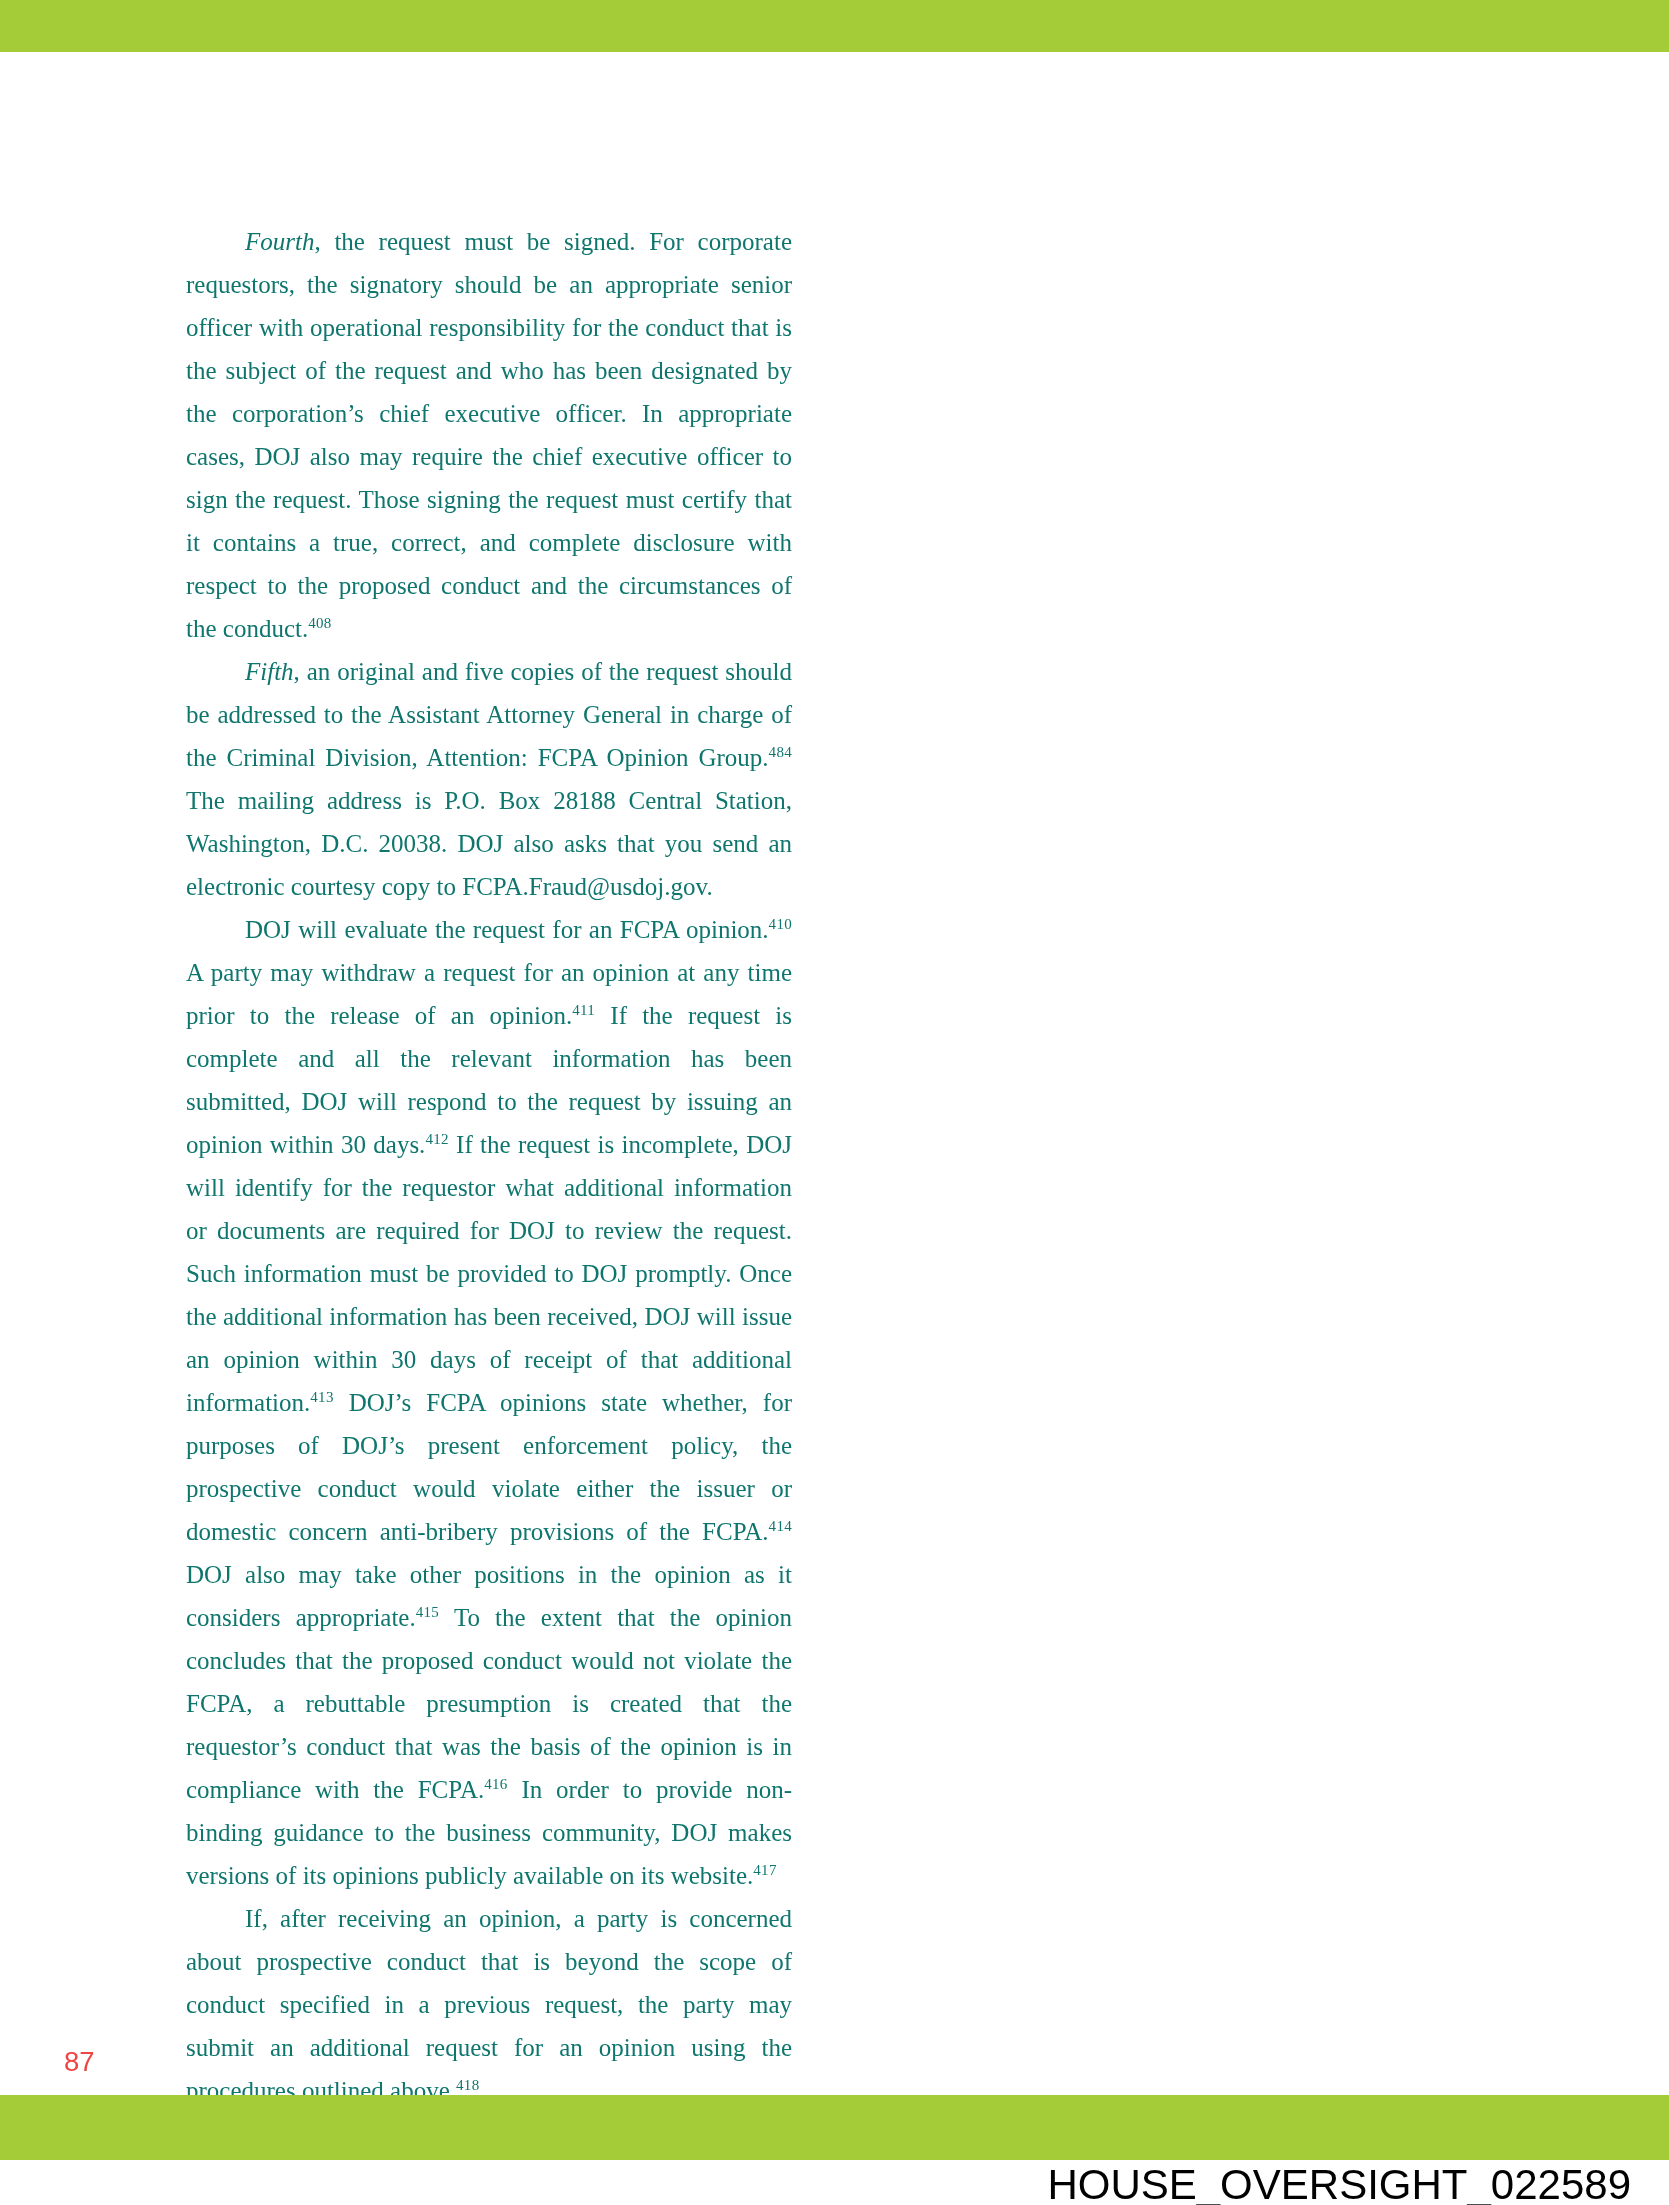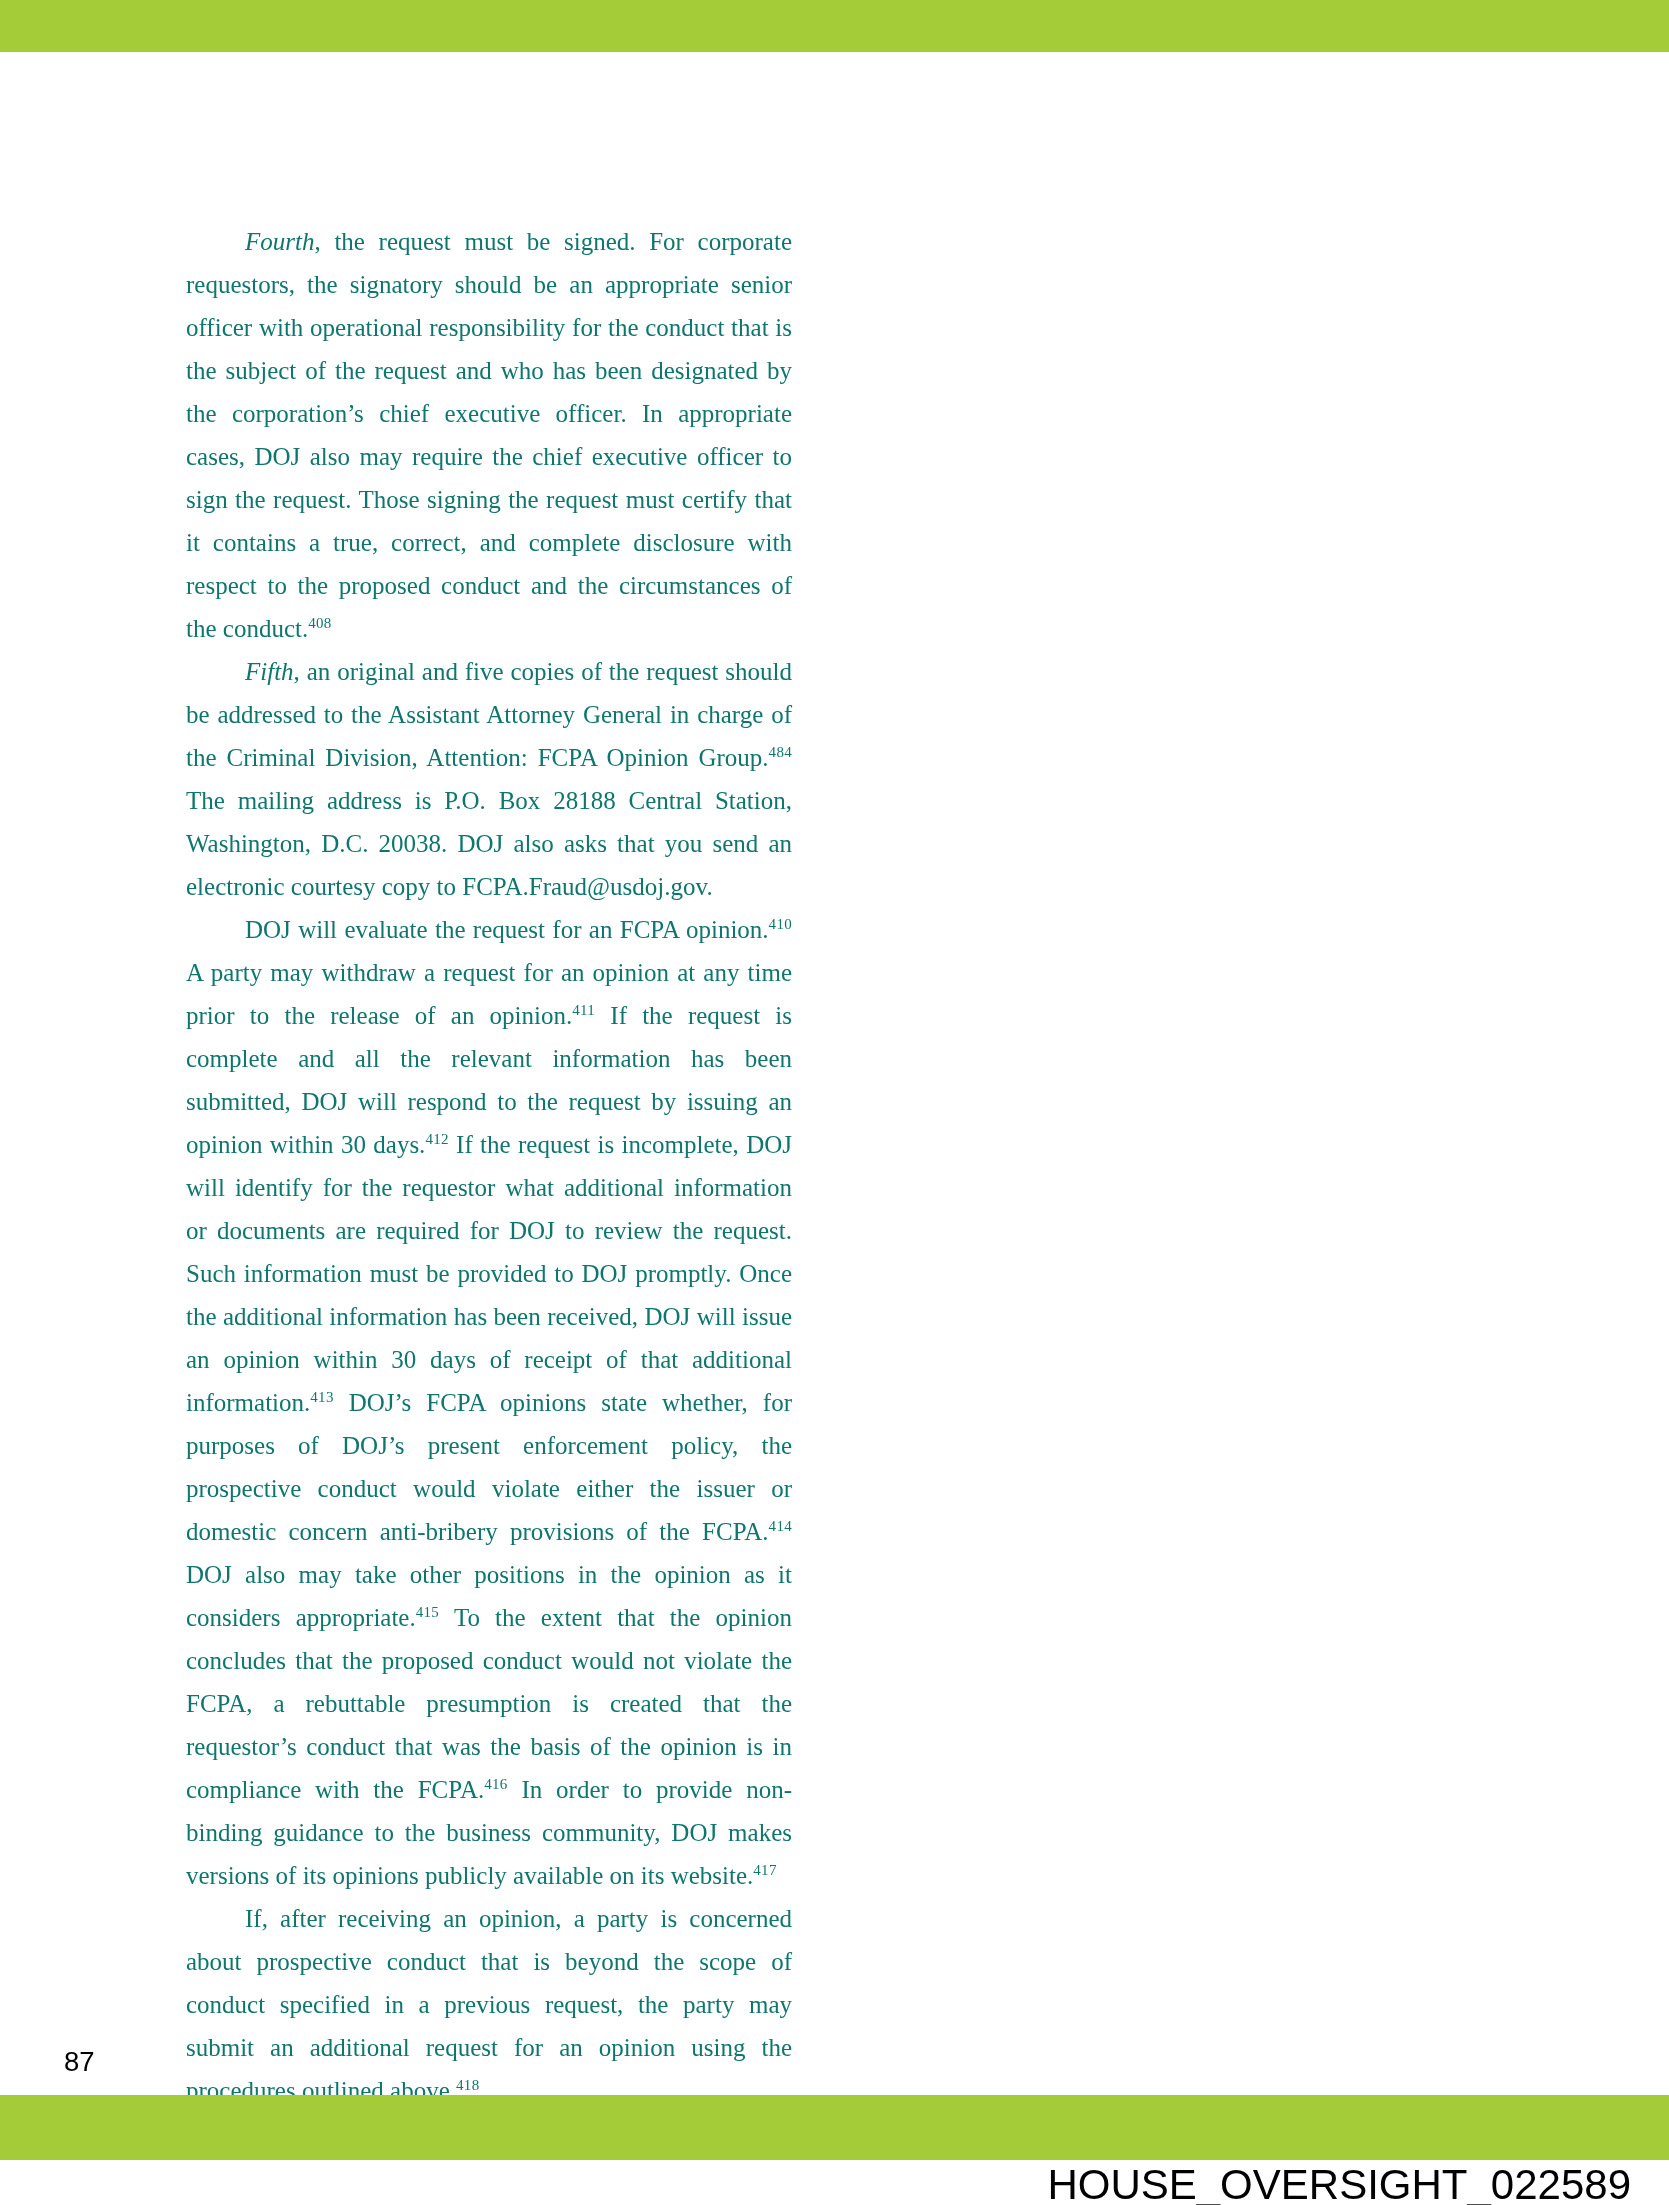--- a/index.html
+++ b/index.html
@@ -50,21 +50,21 @@
     line-height: 0;
     vertical-align: super;
     letter-spacing: 0.3px;
   }
   .page-number {
     position: absolute;
     left: 64px;
     top: 2046px;
     font-family: "Liberation Sans", sans-serif;
     font-size: 27.5px;
-    color: #000000;
+    color: #ef4444;
   }
   .watermark {
     position: absolute;
     right: 38px;
     top: 2161px;
     font-family: "Liberation Sans", sans-serif;
     font-size: 42px;
     color: #000000;
     white-space: nowrap;
   }

